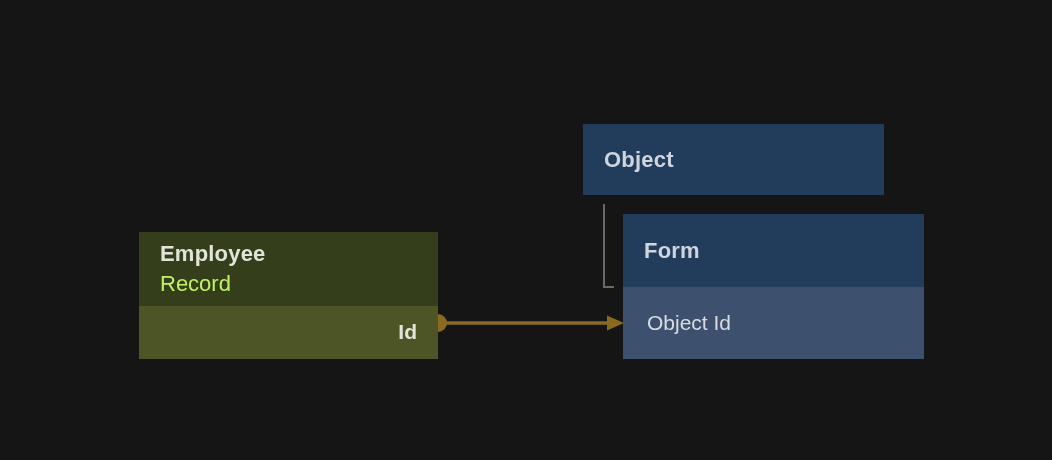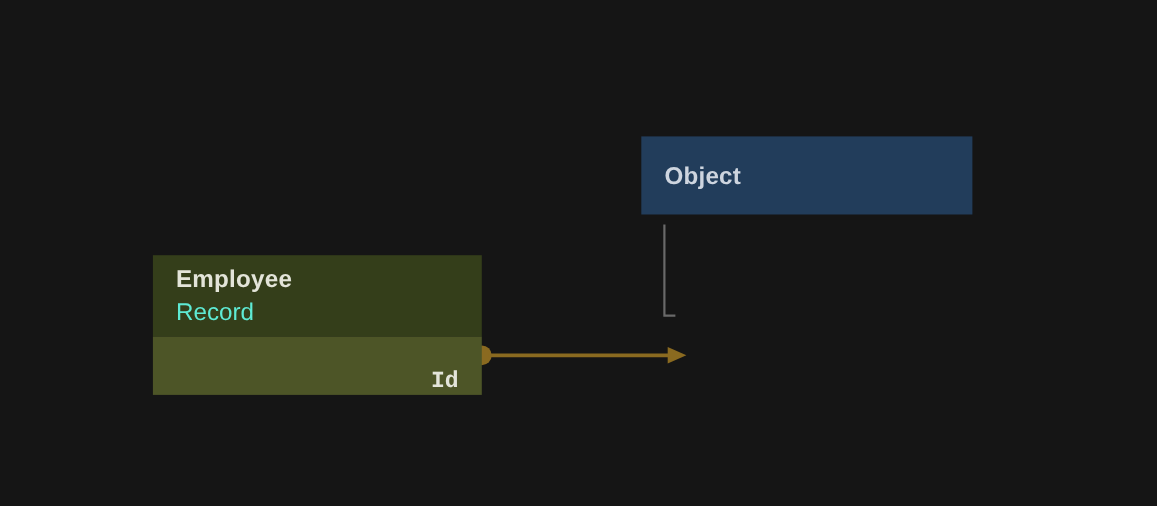--- a/index.html
+++ b/index.html
@@ -41,31 +41,30 @@
     line-height: 30px;
     letter-spacing: 0.2px;
   }
   .node-subtitle {
     font-size: 22px;
     font-weight: 400;
     line-height: 30px;
   }
   .node-row {
     display: flex;
-    align-items: flex-end;
+    align-items: center;
     box-sizing: border-box;
     font-size: 21px;
-    font-family: Liberation Mono, monospace;
   }
 
   
   .employee-node { left: 139px; top: 188px; width: 299px; height: 171px; }
   .employee-node .node-header { height: 99px; background: #343e1a; margin-top: 44px; }
   .employee-node .node-title { color: #e3e4d9; }
-  .employee-node .node-subtitle { color: #5eead4; }
+  .employee-node .node-subtitle { color: #bef264; }
   .employee-node .node-row {
     height: 72px;
     background: #4d5527;
     justify-content: flex-end;
     padding-right: 21px;
     color: #e3e4d9;
     font-weight: 700;
   }
 
   
@@ -111,14 +110,22 @@
       <span>Id</span>
     </div>
   </div>
 
   <div class="node group-node">
     <div class="node-header">
       <div class="node-title">Object</div>
     </div>
   </div>
 
+  <div class="node form-node">
+    <div class="node-header">
+      <div class="node-title">Form</div>
+    </div>
+    <div class="node-row">
+      <span>Object Id</span>
+    </div>
+  </div>
 
 </div>
 
 </body></html>

